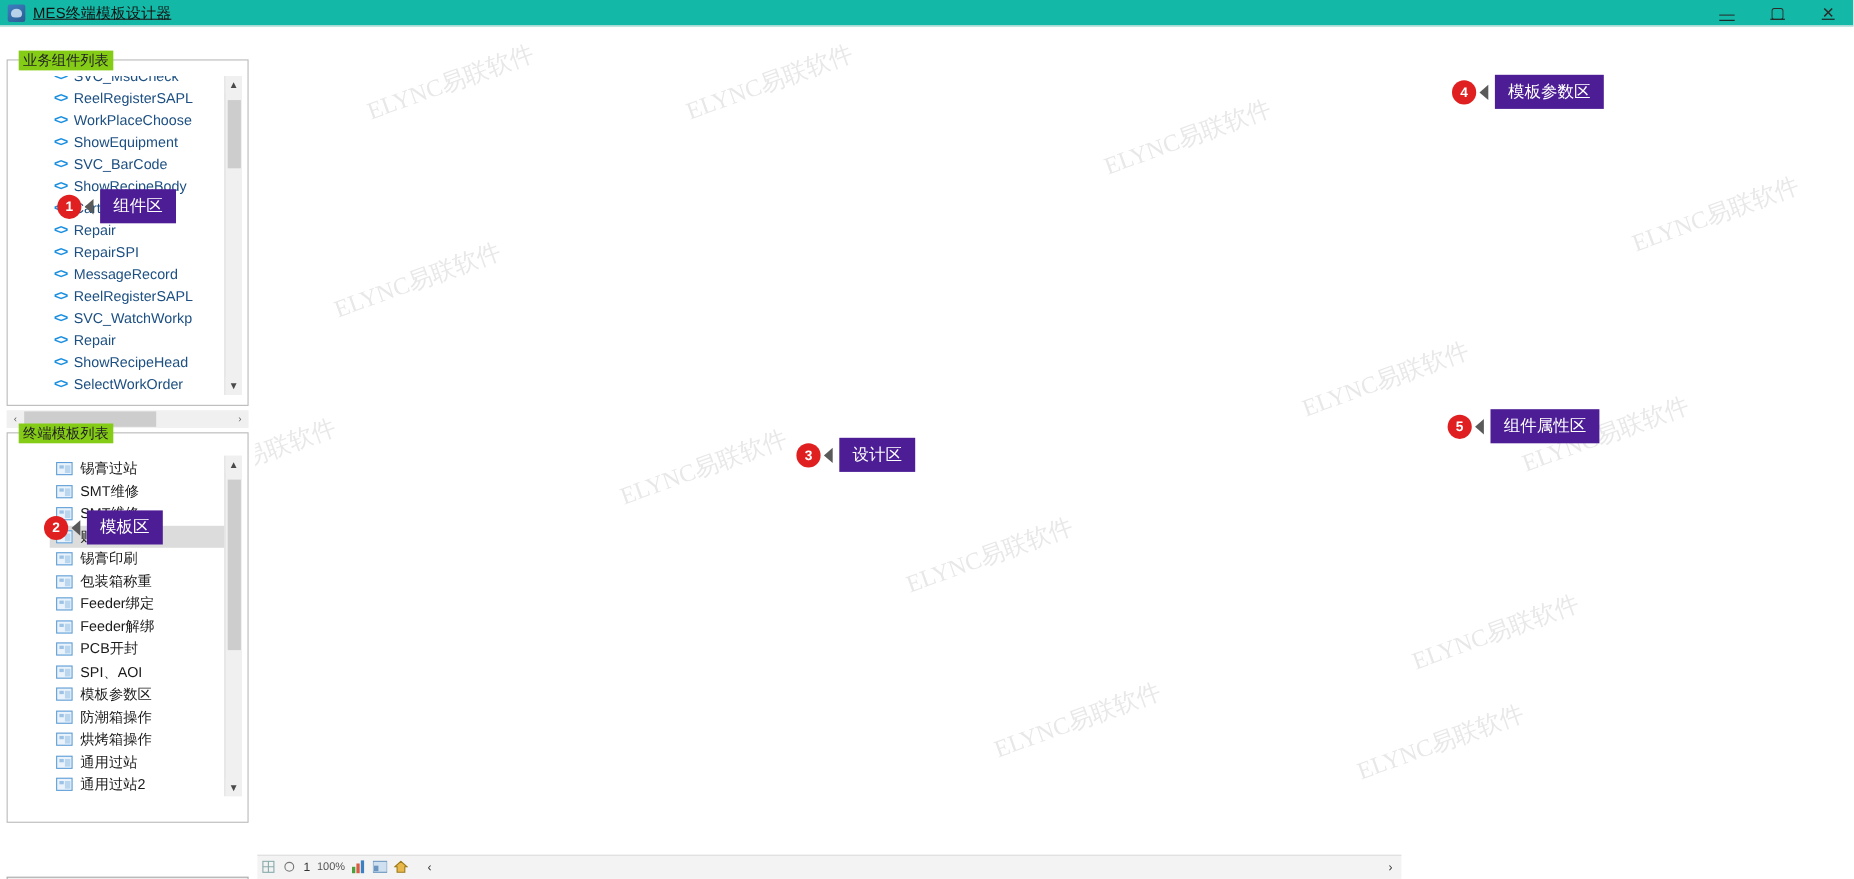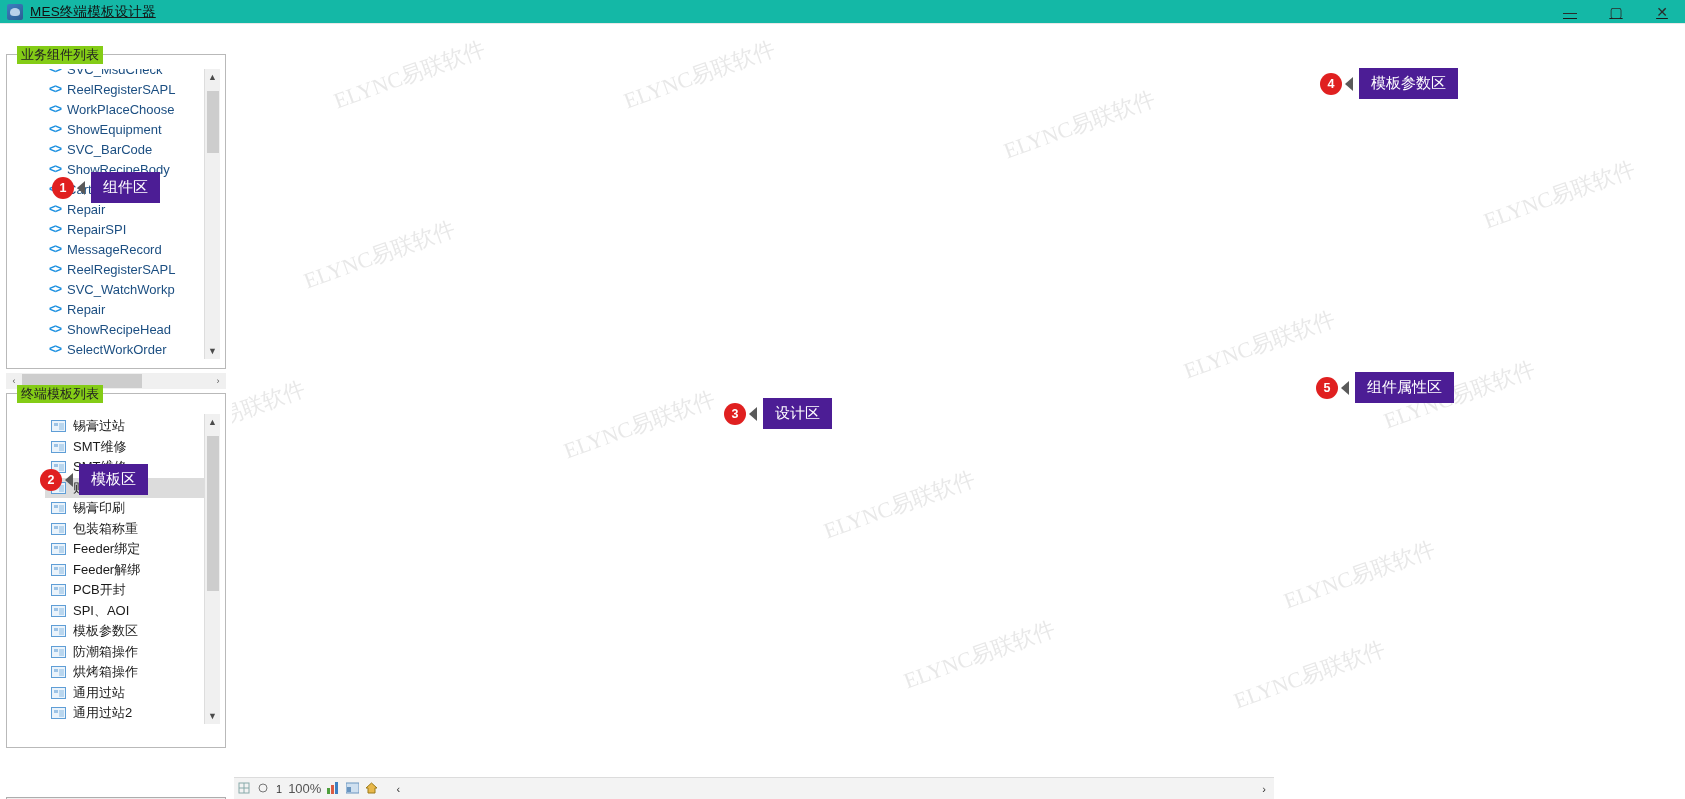--- a/index.html
+++ b/index.html
@@ -328,21 +328,21 @@
         <line x1="1" y1="6" x2="11" y2="6" stroke="#8aa"></line>
         <line x1="6" y1="1" x2="6" y2="11" stroke="#8aa"></line>
       </svg>
   </span>
   <span class="sb-ico">
     <svg width="12" height="12" viewBox="0 0 12 12">
         <circle cx="6" cy="6" r="4" fill="none" stroke="#777"></circle>
       </svg>
   </span>
   <span>1</span>
-  <span style="font-size:13px;color:#555;">100%</span>
+  <span style="font-size:10px;color:#555;">100%</span>
   <span class="sb-ico">
     <svg width="13" height="12" viewBox="0 0 13 12">
         <rect x="0" y="6" width="3" height="6" fill="#4e9f3d"></rect>
         <rect x="4" y="3" width="3" height="9" fill="#d95b43"></rect>
         <rect x="8" y="0" width="3" height="12" fill="#3d7fc1"></rect>
       </svg>
   </span>
   <span class="sb-ico">
     <svg width="13" height="12" viewBox="0 0 13 12">
         <rect x="0" y="1" width="13" height="10" fill="#cfe0f0" stroke="#6a95c0"></rect>

